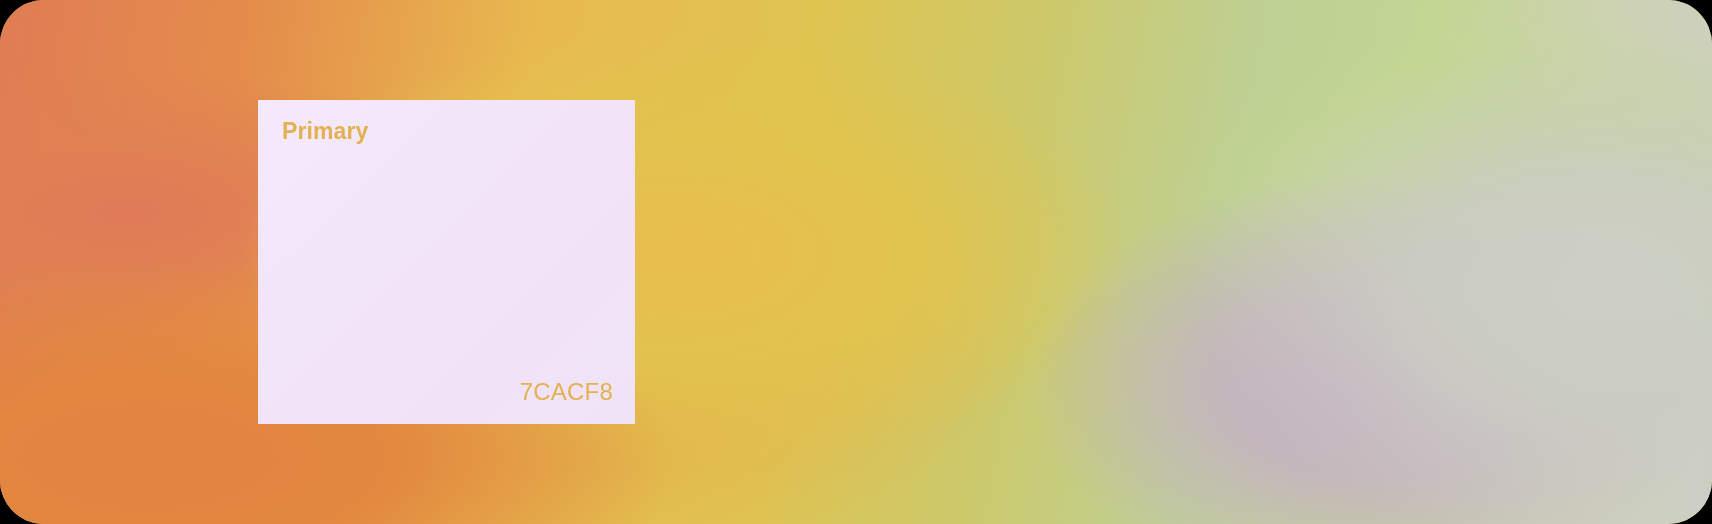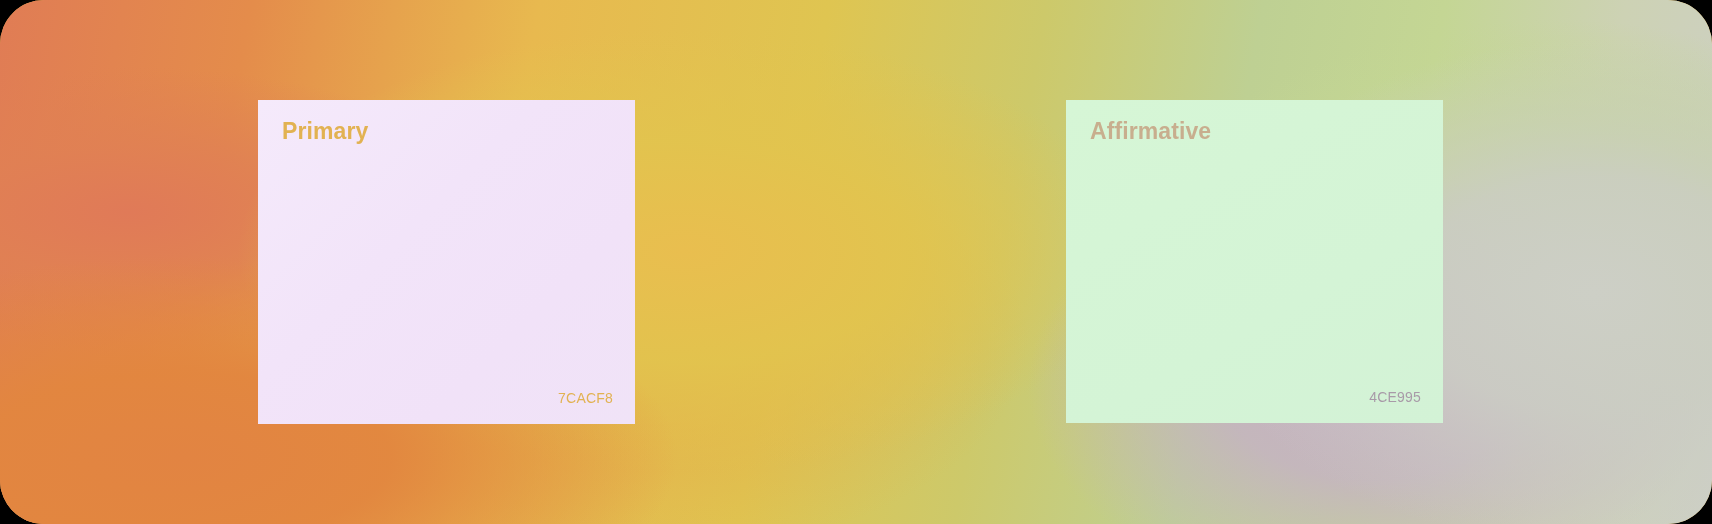--- a/index.html
+++ b/index.html
@@ -157,21 +157,21 @@
     font-size: 23px;
     font-weight: bold;
     letter-spacing: 0.1px;
     white-space: nowrap;
   }
 
   .card-hex {
     position: absolute;
     right: 22px;
     bottom: 18px;
-    font-size: 14px;
+    font-size: 24px;
     font-weight: normal;
     letter-spacing: 0.2px;
     white-space: nowrap;
   }
 
   
   #card-primary {
     left: 258px;
     width: 377px;
     height: 324px;
@@ -219,19 +219,15 @@
       <div class="g-lav"></div>
       <div class="g-br"></div>
     </div>
 
     <div class="card" id="card-primary">
       <div class="card-title">Primary</div>
       <div class="card-hex">7CACF8</div>
     </div>
 
 
-    <div class="card" id="card-affirmative">
-      <div class="card-title">Affirmative</div>
-      <div class="card-hex">4CE995</div>
-    </div>
 
   </div>
 </div>
 
 </body></html>

